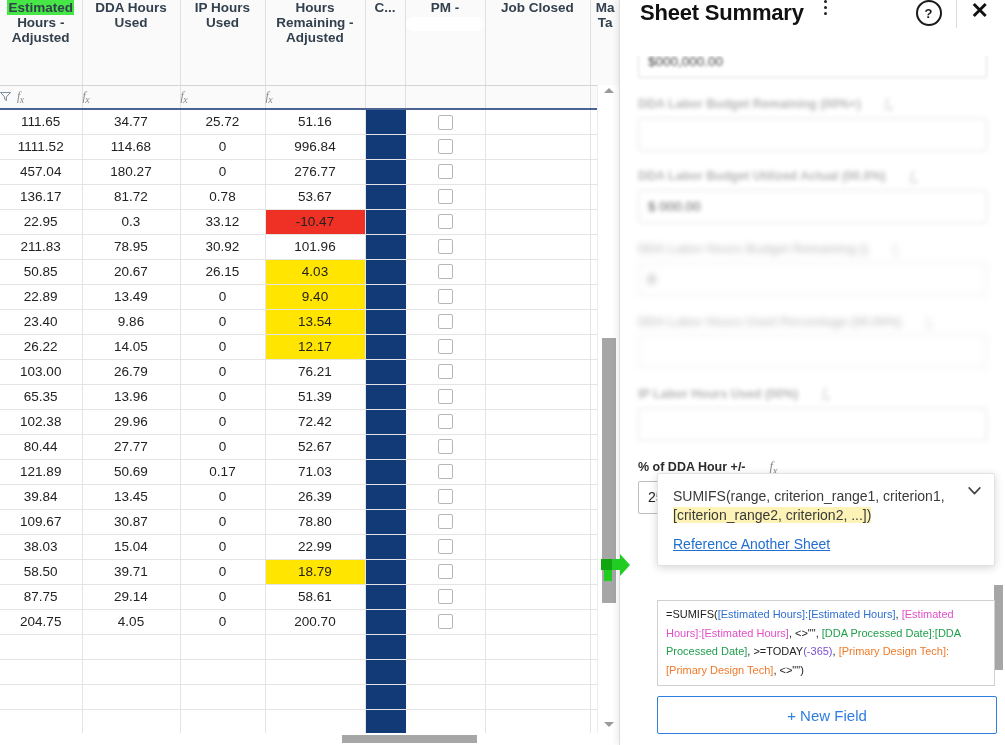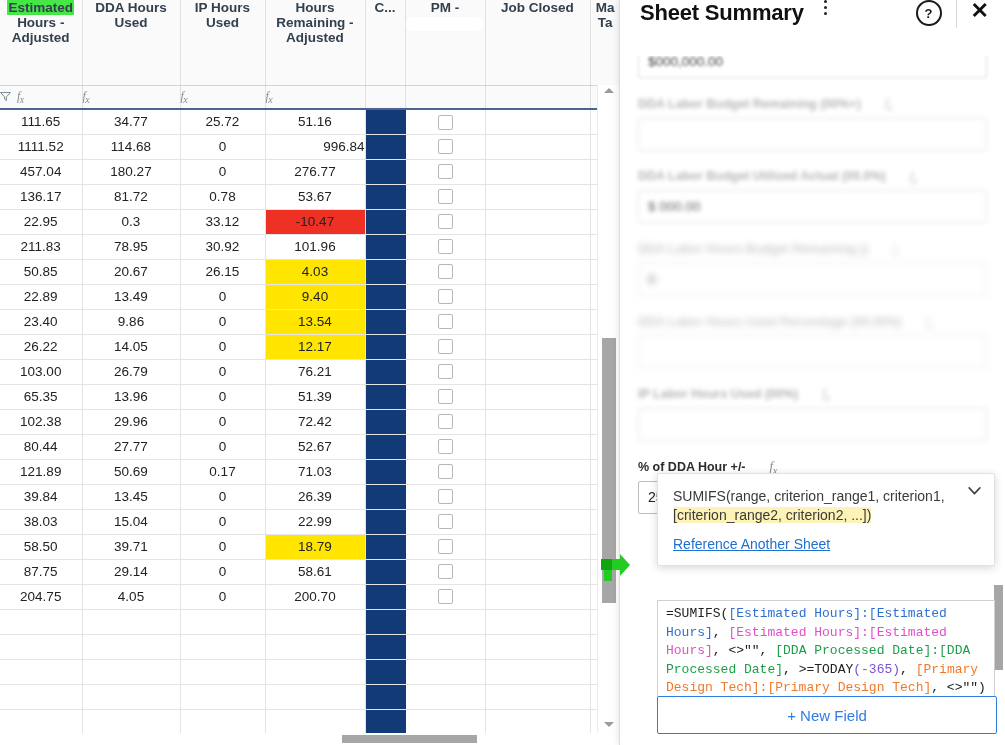--- a/index.html
+++ b/index.html
@@ -178,22 +178,22 @@
   }
   #ac-chev{
     position:absolute;right:13px;top:13px;width:13px;height:8px;cursor:pointer;
   }
 
   
   #formula-box{
     position:absolute;left:37px;top:600px;width:338px;
     border:1px solid #d0d0d0;background:#fff;box-sizing:border-box;
     padding:4px 8px 6px 8px;z-index:30;
-    font-size:13px;line-height:18.5px;
-    font-family:Liberation Mono, monospace;
+    font-size:11px;line-height:18.5px;
+    font-family:Liberation Sans, sans-serif;
     word-break:break-word;
   }
 
   
   #new-field-btn{
     position:absolute;left:37px;bottom:11px;width:338px;height:36px;
     border:1px solid #2f7de1;border-radius:2px;background:#fff;
     display:flex;align-items:center;justify-content:center;
     color:#2f7de1;font-size:15px;cursor:pointer;z-index:35;
   }
@@ -280,21 +280,21 @@
           <td class="cell" style="width: 100px;">51.16</td>
           <td class="cell navy" style="width: 40px;"></td>
           <td class="cell" style="width: 80px;"><span class="chk"></span></td>
           <td class="cell" style="width: 105px;"></td>
           <td class="cell" style="width: 30px; border-right: none;"></td>
         </tr>
         <tr>
           <td class="cell" style="width: 82px;">1111.52</td>
           <td class="cell" style="width: 98px;">114.68</td>
           <td class="cell" style="width: 85px;">0</td>
-          <td class="cell" style="width: 100px; text-align: right;">996.84</td>
+          <td class="cell" style="width: 100px;">996.84</td>
           <td class="cell navy" style="width: 40px;"></td>
           <td class="cell" style="width: 80px;"><span class="chk"></span></td>
           <td class="cell" style="width: 105px;"></td>
           <td class="cell" style="width: 30px; border-right: none;"></td>
         </tr>
         <tr>
           <td class="cell" style="width: 82px;">457.04</td>
           <td class="cell" style="width: 98px;">180.27</td>
           <td class="cell" style="width: 85px;">0</td>
           <td class="cell" style="width: 100px;">276.77</td>
@@ -421,20 +421,30 @@
           <td class="cell navy" style="width: 40px;"></td>
           <td class="cell" style="width: 80px;"><span class="chk"></span></td>
           <td class="cell" style="width: 105px;"></td>
           <td class="cell" style="width: 30px; border-right: none;"></td>
         </tr>
         <tr>
           <td class="cell" style="width: 82px;">39.84</td>
           <td class="cell" style="width: 98px;">13.45</td>
           <td class="cell" style="width: 85px;">0</td>
           <td class="cell" style="width: 100px;">26.39</td>
+          <td class="cell navy" style="width: 40px;"></td>
+          <td class="cell" style="width: 80px;"><span class="chk"></span></td>
+          <td class="cell" style="width: 105px;"></td>
+          <td class="cell" style="width: 30px; border-right: none;"></td>
+        </tr>
+        <tr>
+          <td class="cell" style="width: 82px;">109.67</td>
+          <td class="cell" style="width: 98px;">30.87</td>
+          <td class="cell" style="width: 85px;">0</td>
+          <td class="cell" style="width: 100px;">78.80</td>
           <td class="cell navy" style="width: 40px;"></td>
           <td class="cell" style="width: 80px;"><span class="chk"></span></td>
           <td class="cell" style="width: 105px;"></td>
           <td class="cell" style="width: 30px; border-right: none;"></td>
         </tr>
         <tr>
           <td class="cell" style="width: 82px;">38.03</td>
           <td class="cell" style="width: 98px;">15.04</td>
           <td class="cell" style="width: 85px;">0</td>
           <td class="cell" style="width: 100px;">22.99</td>

